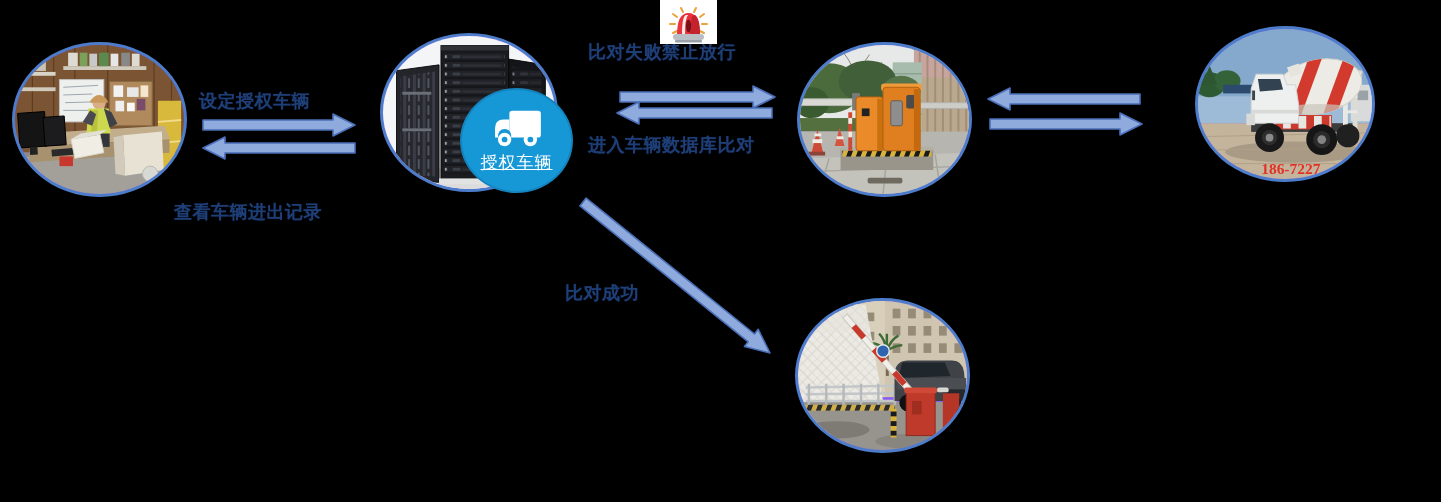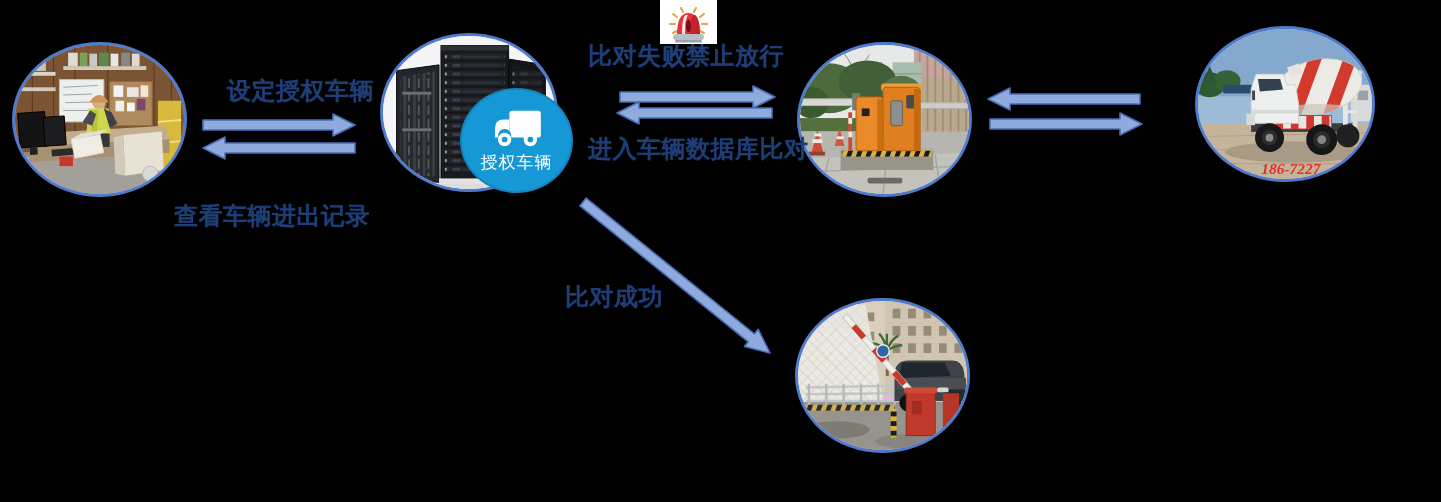--- a/index.html
+++ b/index.html
@@ -7,36 +7,36 @@
     --circle-border:#4d7ccb; --badge-fill:#1798d6; --badge-border:#1583bd;
     --badge-text:#ffffff; --watermark-red:#e23227;
   }
   html,body{margin:0;padding:0;background:#000;}
   #canvas{
     position:relative;width:1441px;height:502px;background:#000;
     overflow:hidden;font-family:"Liberation Sans",sans-serif;
   }
   .photo{
     position:absolute;border-radius:50%;overflow:hidden;
-    border:3px solid var(--circle-border);box-sizing:border-box;background:#f0abfc;font-style:italic;
+    border:3px solid var(--circle-border);box-sizing:border-box;background:#8b5cf6;
   }
   .photo svg{display:block;width:100%;height:100%;}
   .flow-label{
-    position:absolute;color:var(--text-blue);font-size:24px;font-weight:700;
+    position:absolute;color:var(--text-blue);font-size:18px;font-weight:700;
     letter-spacing:0.5px;white-space:nowrap;line-height:1.1;
     text-shadow:0 0 1px rgba(20,40,90,.8);
   }
   #arrow-layer{position:absolute;left:0;top:0;pointer-events:none;}
   .arrow{fill:var(--arrow-fill);stroke:var(--arrow-stroke);stroke-width:1.6px;stroke-linejoin:round;}
   #badge{
     position:absolute;left:460px;top:88px;width:113px;height:105px;border-radius:50%;
     background:var(--badge-fill);border:2px solid var(--badge-border);box-sizing:border-box;
     display:flex;flex-direction:column;align-items:center;justify-content:center;z-index:6;
   }
-  #badge .badge-label{color:var(--badge-text);font-size:17px;font-weight:400;letter-spacing:1px;margin-top:1px;}
+  #badge .badge-label{color:var(--badge-text);font-size:17px;font-weight:400;letter-spacing:1px;margin-top:1px;text-decoration:underline;}
   #alarm{position:absolute;left:660px;top:0;width:57px;height:44px;background:#fff;z-index:5;}
   #alarm svg{display:block;width:100%;height:100%;}
   .wm{font-family:"Liberation Serif",serif;font-weight:700;}
 </style>
 </head>
 <body>
 
 <div id="canvas">
 
   <div class="photo" style="left:12px;top:42px;width:175px;height:155px;">
@@ -396,19 +396,19 @@
   <svg id="arrow-layer" width="1441" height="502" viewBox="0 0 1441 502">
     <polygon class="arrow" points="203,120 333,120 333,114 355,125 333,136 333,130 203,130"></polygon>
     <polygon class="arrow" points="355,143 225,143 225,137 203,148 225,159 225,153 355,153"></polygon>
     <polygon class="arrow" points="620,92 753,92 753,86 775,97 753,108 753,102 620,102"></polygon>
     <polygon class="arrow" points="772,108 639,108 639,102 617,113 639,124 639,118 772,118"></polygon>
     <polygon class="arrow" points="1140,94 1010,94 1010,88 988,99 1010,110 1010,104 1140,104"></polygon>
     <polygon class="arrow" points="990,119 1120,119 1120,113 1142,124 1120,135 1120,129 990,129"></polygon>
     <polygon class="arrow" points="586.1,198.1 754.5,334 758.2,329.3 770,353 744.4,346.5 748.2,341.8 579.9,205.9"></polygon>
   </svg>
 
-  <div class="flow-label" style="left:199px;top:78px;margin-left:28px;">设定授权车辆</div>
+  <div class="flow-label" style="left:199px;top:92px;">设定授权车辆</div>
   <div class="flow-label" style="left:174px;top:167px;margin-top:36px;">查看车辆进出记录</div>
   <div class="flow-label" style="left:588px;top:43px;">比对失败禁止放行</div>
   <div class="flow-label" style="left:588px;top:136px;">进入车辆数据库比对</div>
   <div class="flow-label" style="left:565px;top:284px;text-align:center;">比对成功</div>
 
 </div>
 
 </body></html>

